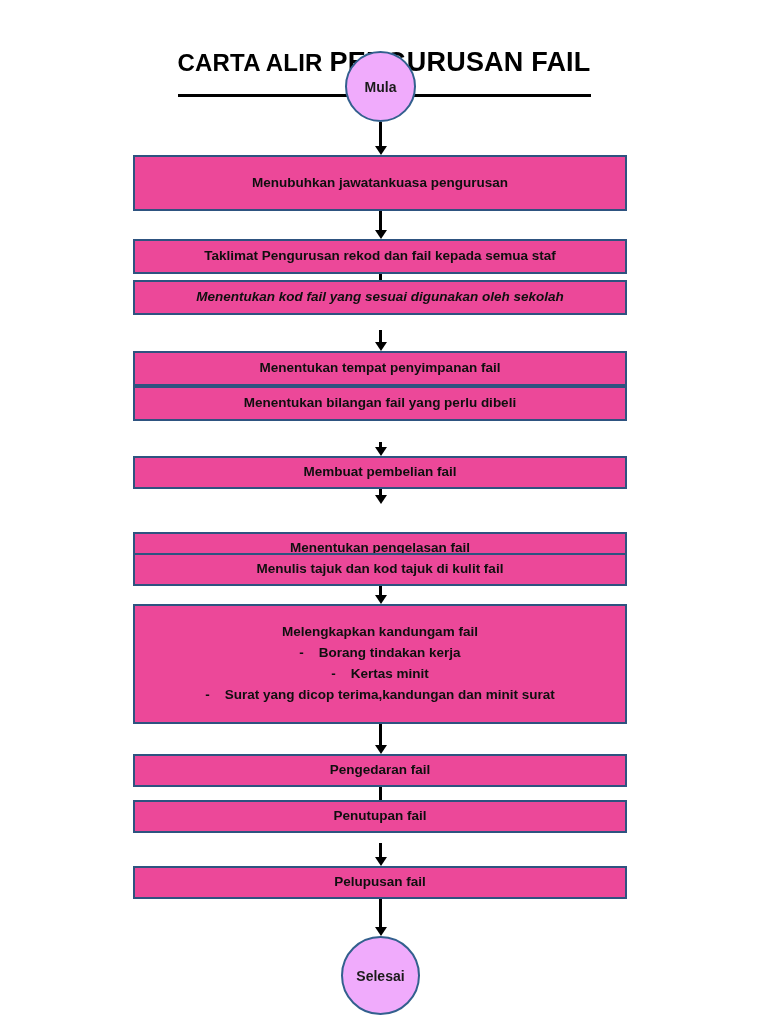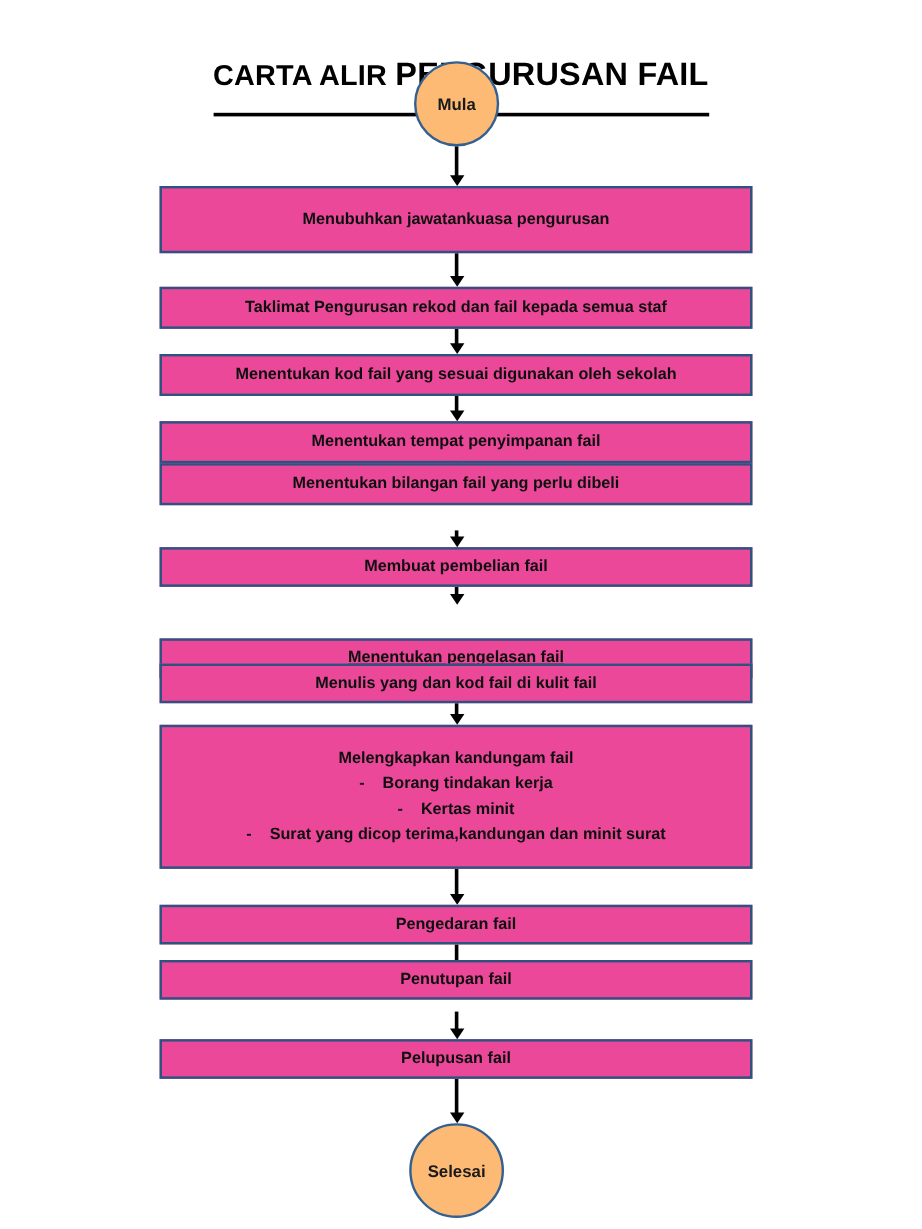--- a/index.html
+++ b/index.html
@@ -46,21 +46,21 @@
   .title-part-b {
     font-size: 27px;
     font-weight: bold;
     letter-spacing: 0.2px;
   }
 
   
   .terminator {
     position: absolute;
     border-radius: 50%;
-    background: #fdba74;
+    background: #f0abfc;
     border: 2px solid #33608E;
     box-sizing: border-box;
     display: flex;
     align-items: center;
     justify-content: center;
     font-size: 14px;
     font-weight: 600;
     color: #1a1a1a;
   }
 
@@ -183,21 +183,21 @@
       <div class="process" style="top: 155px; height: 56px;">
         <div class="lines">
           <span class="line">Menubuhkan jawatankuasa pengurusan</span>
         </div>
       </div>
       <div class="process" style="top: 239px; height: 35px;">
         <div class="lines">
           <span class="line">Taklimat Pengurusan rekod dan fail kepada semua staf</span>
         </div>
       </div>
-      <div class="process" style="top: 295px; height: 35px;">
+      <div class="process" style="top: 280px; height: 35px; font-style: italic;">
         <div class="lines">
           <span class="line">Menentukan kod fail yang sesuai digunakan oleh sekolah</span>
         </div>
       </div>
       <div class="process" style="top: 351px; height: 35px;">
         <div class="lines">
           <span class="line">Menentukan tempat penyimpanan fail</span>
         </div>
       </div>
       <div class="process" style="top: 386px; height: 35px;">
@@ -210,21 +210,21 @@
           <span class="line">Membuat pembelian fail</span>
         </div>
       </div>
       <div class="process" style="top: 532px; height: 33px; text-decoration: underline;">
         <div class="lines">
           <span class="line">Menentukan pengelasan fail</span>
         </div>
       </div>
       <div class="process" style="top: 553px; height: 33px;">
         <div class="lines">
-          <span class="line">Menulis yang dan kod fail di kulit fail</span>
+          <span class="line">Menulis tajuk dan kod tajuk di kulit fail</span>
         </div>
       </div>
       <div class="process" style="top: 604px; height: 120px;">
         <div class="lines">
           <span class="line">Melengkapkan kandungam fail</span>
           <span class="line">-    Borang tindakan kerja</span>
           <span class="line">-    Kertas minit</span>
           <span class="line">-    Surat yang dicop terima,kandungan dan minit surat</span>
         </div>
       </div>

